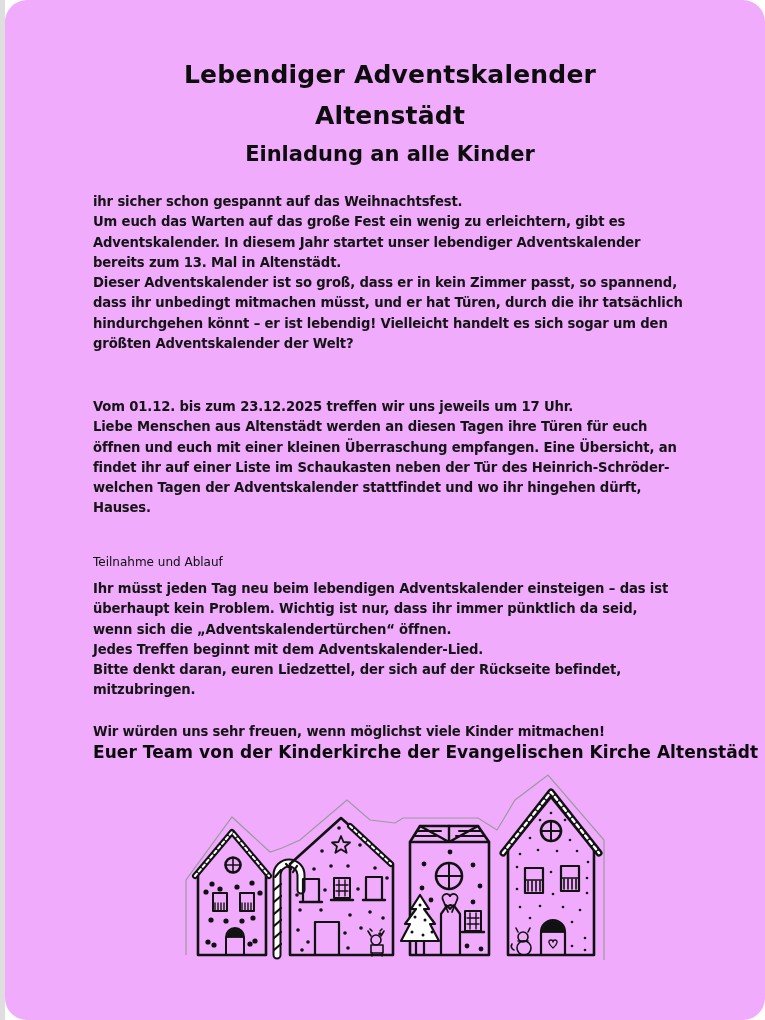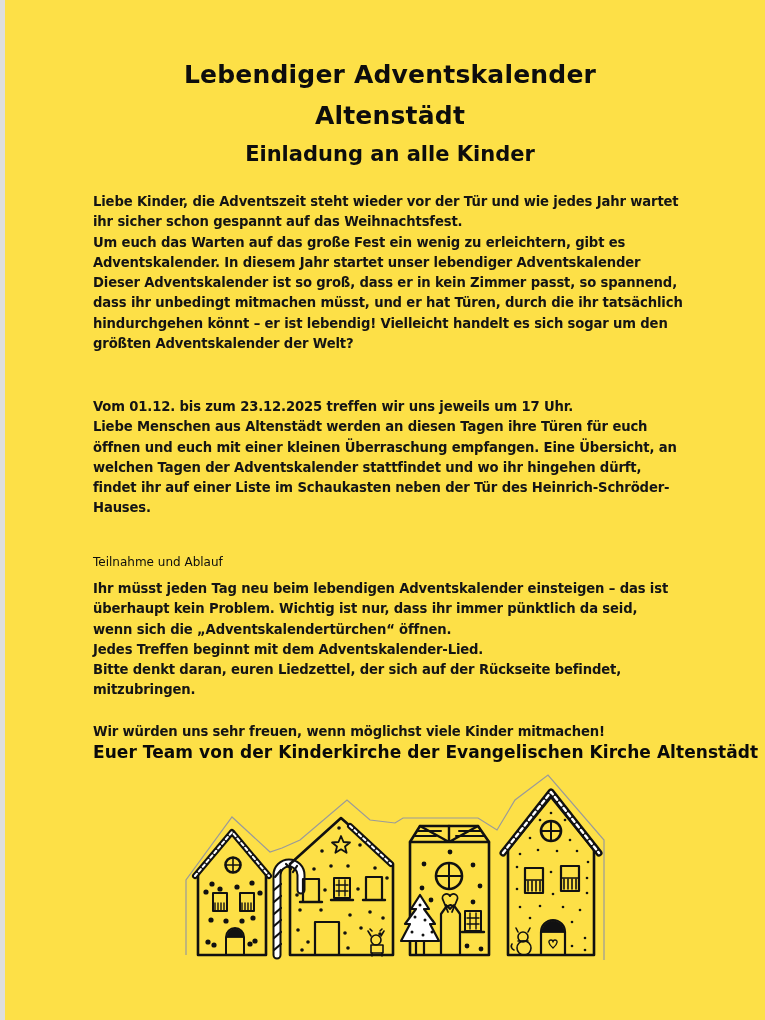--- a/index.html
+++ b/index.html
@@ -18,21 +18,22 @@
     .left-edge {
       position: absolute;
       left: 0; top: 0;
       width: 5px; height: 1020px;
       background: #dedede;
     }
     .page {
       position: absolute;
       left: 5px; top: 0;
       width: 760px; height: 1020px;
-      background: #fde047;
+      background: #f0abfc;
+      border-radius: 22px;
     }
     .title {
       position: absolute;
       left: 0; width: 770px;
       text-align: center;
       font-weight: bold;
       color: #0d0d0d;
       white-space: nowrap;
     }
     .t1 { top: 60px; font-size: 25px; letter-spacing: 0.2px; }
@@ -80,36 +81,36 @@
 
 <div class="left-edge"></div>
 
 <div class="page">
 
   <div class="title t1">Lebendiger Adventskalender</div>
   <div class="title t2">Altenstädt</div>
   <div class="title t3">Einladung an alle Kinder</div>
 
   <div class="body-block p1">
-    <span class="line">Liebe Kinder, die Adventszeit steht wieder vor der Tür und wie jedes Jahr wartet</span>
     <span class="line">ihr sicher schon gespannt auf das Weihnachtsfest.</span>
     <span class="line">Um euch das Warten auf das große Fest ein wenig zu erleichtern, gibt es</span>
     <span class="line">Adventskalender.  In diesem Jahr startet unser lebendiger Adventskalender</span>
+    <span class="line">bereits zum 13. Mal in Altenstädt.</span>
     <span class="line">Dieser Adventskalender ist so groß, dass er in kein Zimmer passt, so spannend,</span>
     <span class="line">dass ihr unbedingt mitmachen müsst, und er hat Türen, durch die ihr tatsächlich</span>
     <span class="line">hindurchgehen könnt – er ist lebendig! Vielleicht handelt es sich sogar um den</span>
     <span class="line">größten Adventskalender der Welt?</span>
   </div>
 
   <div class="body-block p2">
     <span class="line">Vom 01.12. bis zum 23.12.2025 treffen wir uns jeweils um 17 Uhr.</span>
     <span class="line">Liebe Menschen aus Altenstädt werden an diesen Tagen ihre Türen für euch</span>
     <span class="line">öffnen und euch mit einer kleinen Überraschung empfangen. Eine Übersicht, an</span>
+    <span class="line">findet ihr auf einer Liste im Schaukasten neben der Tür des Heinrich-Schröder-</span>
     <span class="line">welchen Tagen der Adventskalender stattfindet und wo ihr hingehen dürft,</span>
-    <span class="line">findet ihr auf einer Liste im Schaukasten neben der Tür des Heinrich-Schröder-</span>
     <span class="line">Hauses.</span>
   </div>
 
   <div class="heading">Teilnahme und Ablauf</div>
 
   <div class="body-block p3">
     <span class="line">Ihr müsst jeden Tag neu beim lebendigen Adventskalender einsteigen – das ist</span>
     <span class="line">überhaupt kein Problem. Wichtig ist nur, dass ihr immer pünktlich da seid,</span>
     <span class="line">wenn sich die „Adventskalendertürchen“  öffnen.</span>
     <span class="line">Jedes Treffen beginnt mit dem Adventskalender-Lied.</span>

